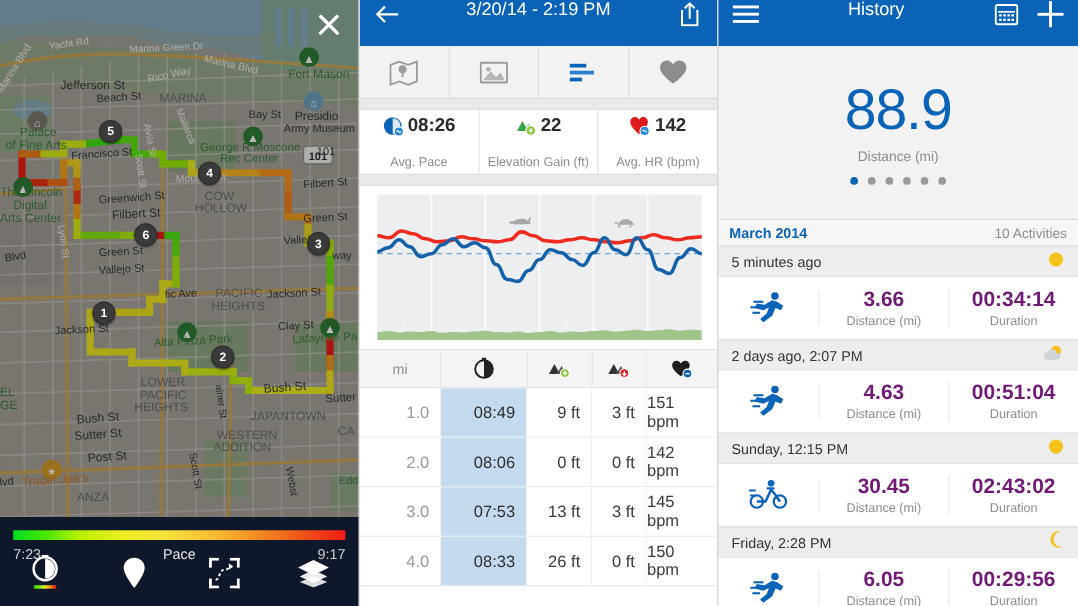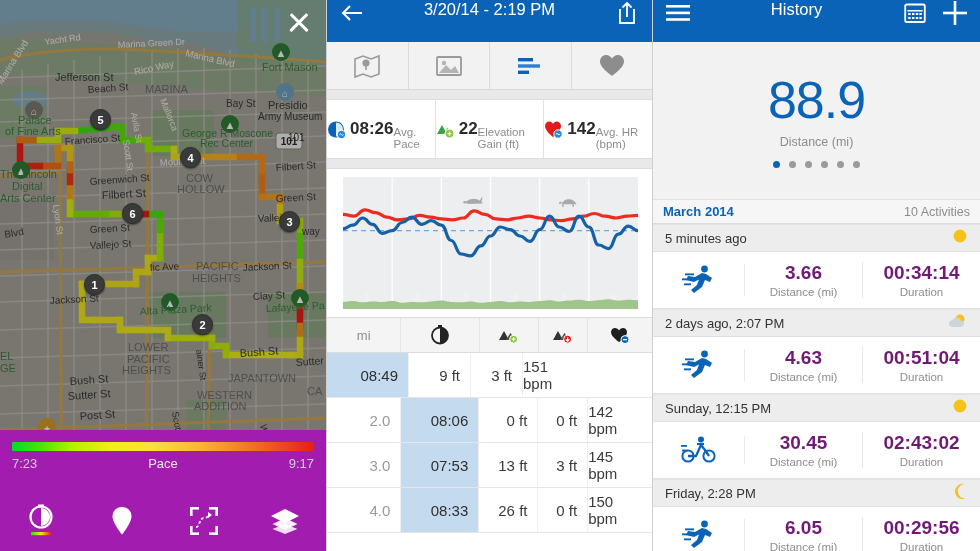--- a/index.html
+++ b/index.html
@@ -13,21 +13,21 @@
   .map-dim { position:absolute; inset:0; background:rgba(0,0,0,0.28); pointer-events:none; }
   .close-x { position:absolute; top:7px; right:12px; width:30px; height:30px; z-index:40; cursor:pointer; }
   .close-x:before,.close-x:after{content:"";position:absolute;left:3px;top:14px;width:24px;height:3.4px;background:#fff;border-radius:1px;}
   .close-x:before{transform:rotate(45deg);} .close-x:after{transform:rotate(-45deg);}
 
   .mile-marker { position:absolute; width:21px; height:21px; border-radius:50%;
     background:#3a3a3a; color:#fff; font-size:11px; font-weight:bold;
     display:flex; align-items:center; justify-content:center; z-index:25;
     box-shadow:0 1px 2px rgba(0,0,0,.5); border:1.5px solid #2e2e2e; cursor:pointer;}
 
-  .map-bottom { position:absolute; left:0; right:0; bottom:0; height:121px; background:#a21caf; z-index:30;}
+  .map-bottom { position:absolute; left:0; right:0; bottom:0; height:81px; background:#0f172a; z-index:30;}
   .pace-bar { position:absolute; left:12px; right:12px; top:12px; height:9px; border-radius:1px;
     background:linear-gradient(to right,#00dd22 0%,#4be800 10%,#b8f000 20%,#eeee22 33%,#f7e23c 46%,#f9b830 62%,#f28220 76%,#ef5018 88%,#ee1b15 100%);}
   .pace-labels { position:absolute; left:12px; right:12px; top:26px; display:flex;
     justify-content:space-between; align-items:center; color:#cfcfcf; font-size:13px;}
   .pace-labels .mid{color:#e8e8e8;}
   .map-toolbar { position:absolute; left:0; right:0; bottom:4px; height:52px;
     display:flex; align-items:center; }
   .map-tb-btn{flex:1;display:flex;align-items:center;justify-content:center;cursor:pointer;height:52px;position:relative;}
 
   
@@ -39,21 +39,21 @@
   .nav-icon { width:26px; height:26px; display:flex; align-items:center; justify-content:center; cursor:pointer;}
 
   .tabs { height:48px; background:#f2f2f2; display:flex; border-bottom:1px solid #d8d8d8;}
   .tab { flex:1; display:flex; align-items:center; justify-content:center; cursor:pointer;
     border-right:1px solid #dcdcdc; }
   .tab:last-child{border-right:none;}
   .tab.active { background:#f2f2f2; }
 
   .stats-sep{height:10px;background:#e9e9e9;border-bottom:1px solid #dcdcdc;}
   .stats { height:58px; display:flex; background:#fff; }
-  .stat { flex:1; display:flex; align-items:center; justify-content:center;
+  .stat { flex:1; display:flex; flex-direction:column; align-items:center; justify-content:center;
     border-right:1px solid #e2e2e2;}
   .stat:last-child{border-right:none;}
   .stat-top{display:flex;align-items:center;gap:4px;}
   .stat-val{font-size:17px;font-weight:bold;color:#2b2b2b;}
   .stat-lbl{font-size:11.5px;color:#8d8d8d;margin-top:18px;}
   .stats-sep2{height:11px;background:#e9e9e9;border-top:1px solid #dcdcdc;border-bottom:1px solid #dcdcdc;}
 
   .chart-wrap{height:148px;background:#fff;padding:8px 16px 0 16px;position:relative;}
   .chart-box{position:relative;width:100%;height:132px;background:#eceef0;}
 
@@ -527,20 +527,21 @@
         <svg width="22" height="19" viewBox="0 0 22 19">
           <path d="M10 16 C10 16 2 10.6 2 6.2 C2 3.6 4 2 6 2 C7.6 2 9.3 3.2 10 4.4 C10.7 3.2 12.4 2 14 2 C16 2 18 3.6 18 6.2 C18 10.6 10 16 10 16 Z" fill="#1f1f1f"></path>
           <circle cx="16" cy="13.6" r="4" fill="#0b63b8" stroke="#fff" stroke-width="1"></circle>
           <rect x="14.1" y="13" width="3.8" height="1.3" fill="#fff"></rect>
         </svg>
       </div>
     </div>
 
     <div id="splits-rows">
         <div class="trow">
+          <div class="td col-mi mi">1.0</div>
           <div class="td col-pace pace">08:49</div>
           <div class="td col-up">9 ft</div>
           <div class="td col-dn">3 ft</div>
           <div class="td col-hr">151 bpm</div>
         </div>
         <div class="trow">
           <div class="td col-mi mi">2.0</div>
           <div class="td col-pace pace">08:06</div>
           <div class="td col-up">0 ft</div>
           <div class="td col-dn">0 ft</div>

